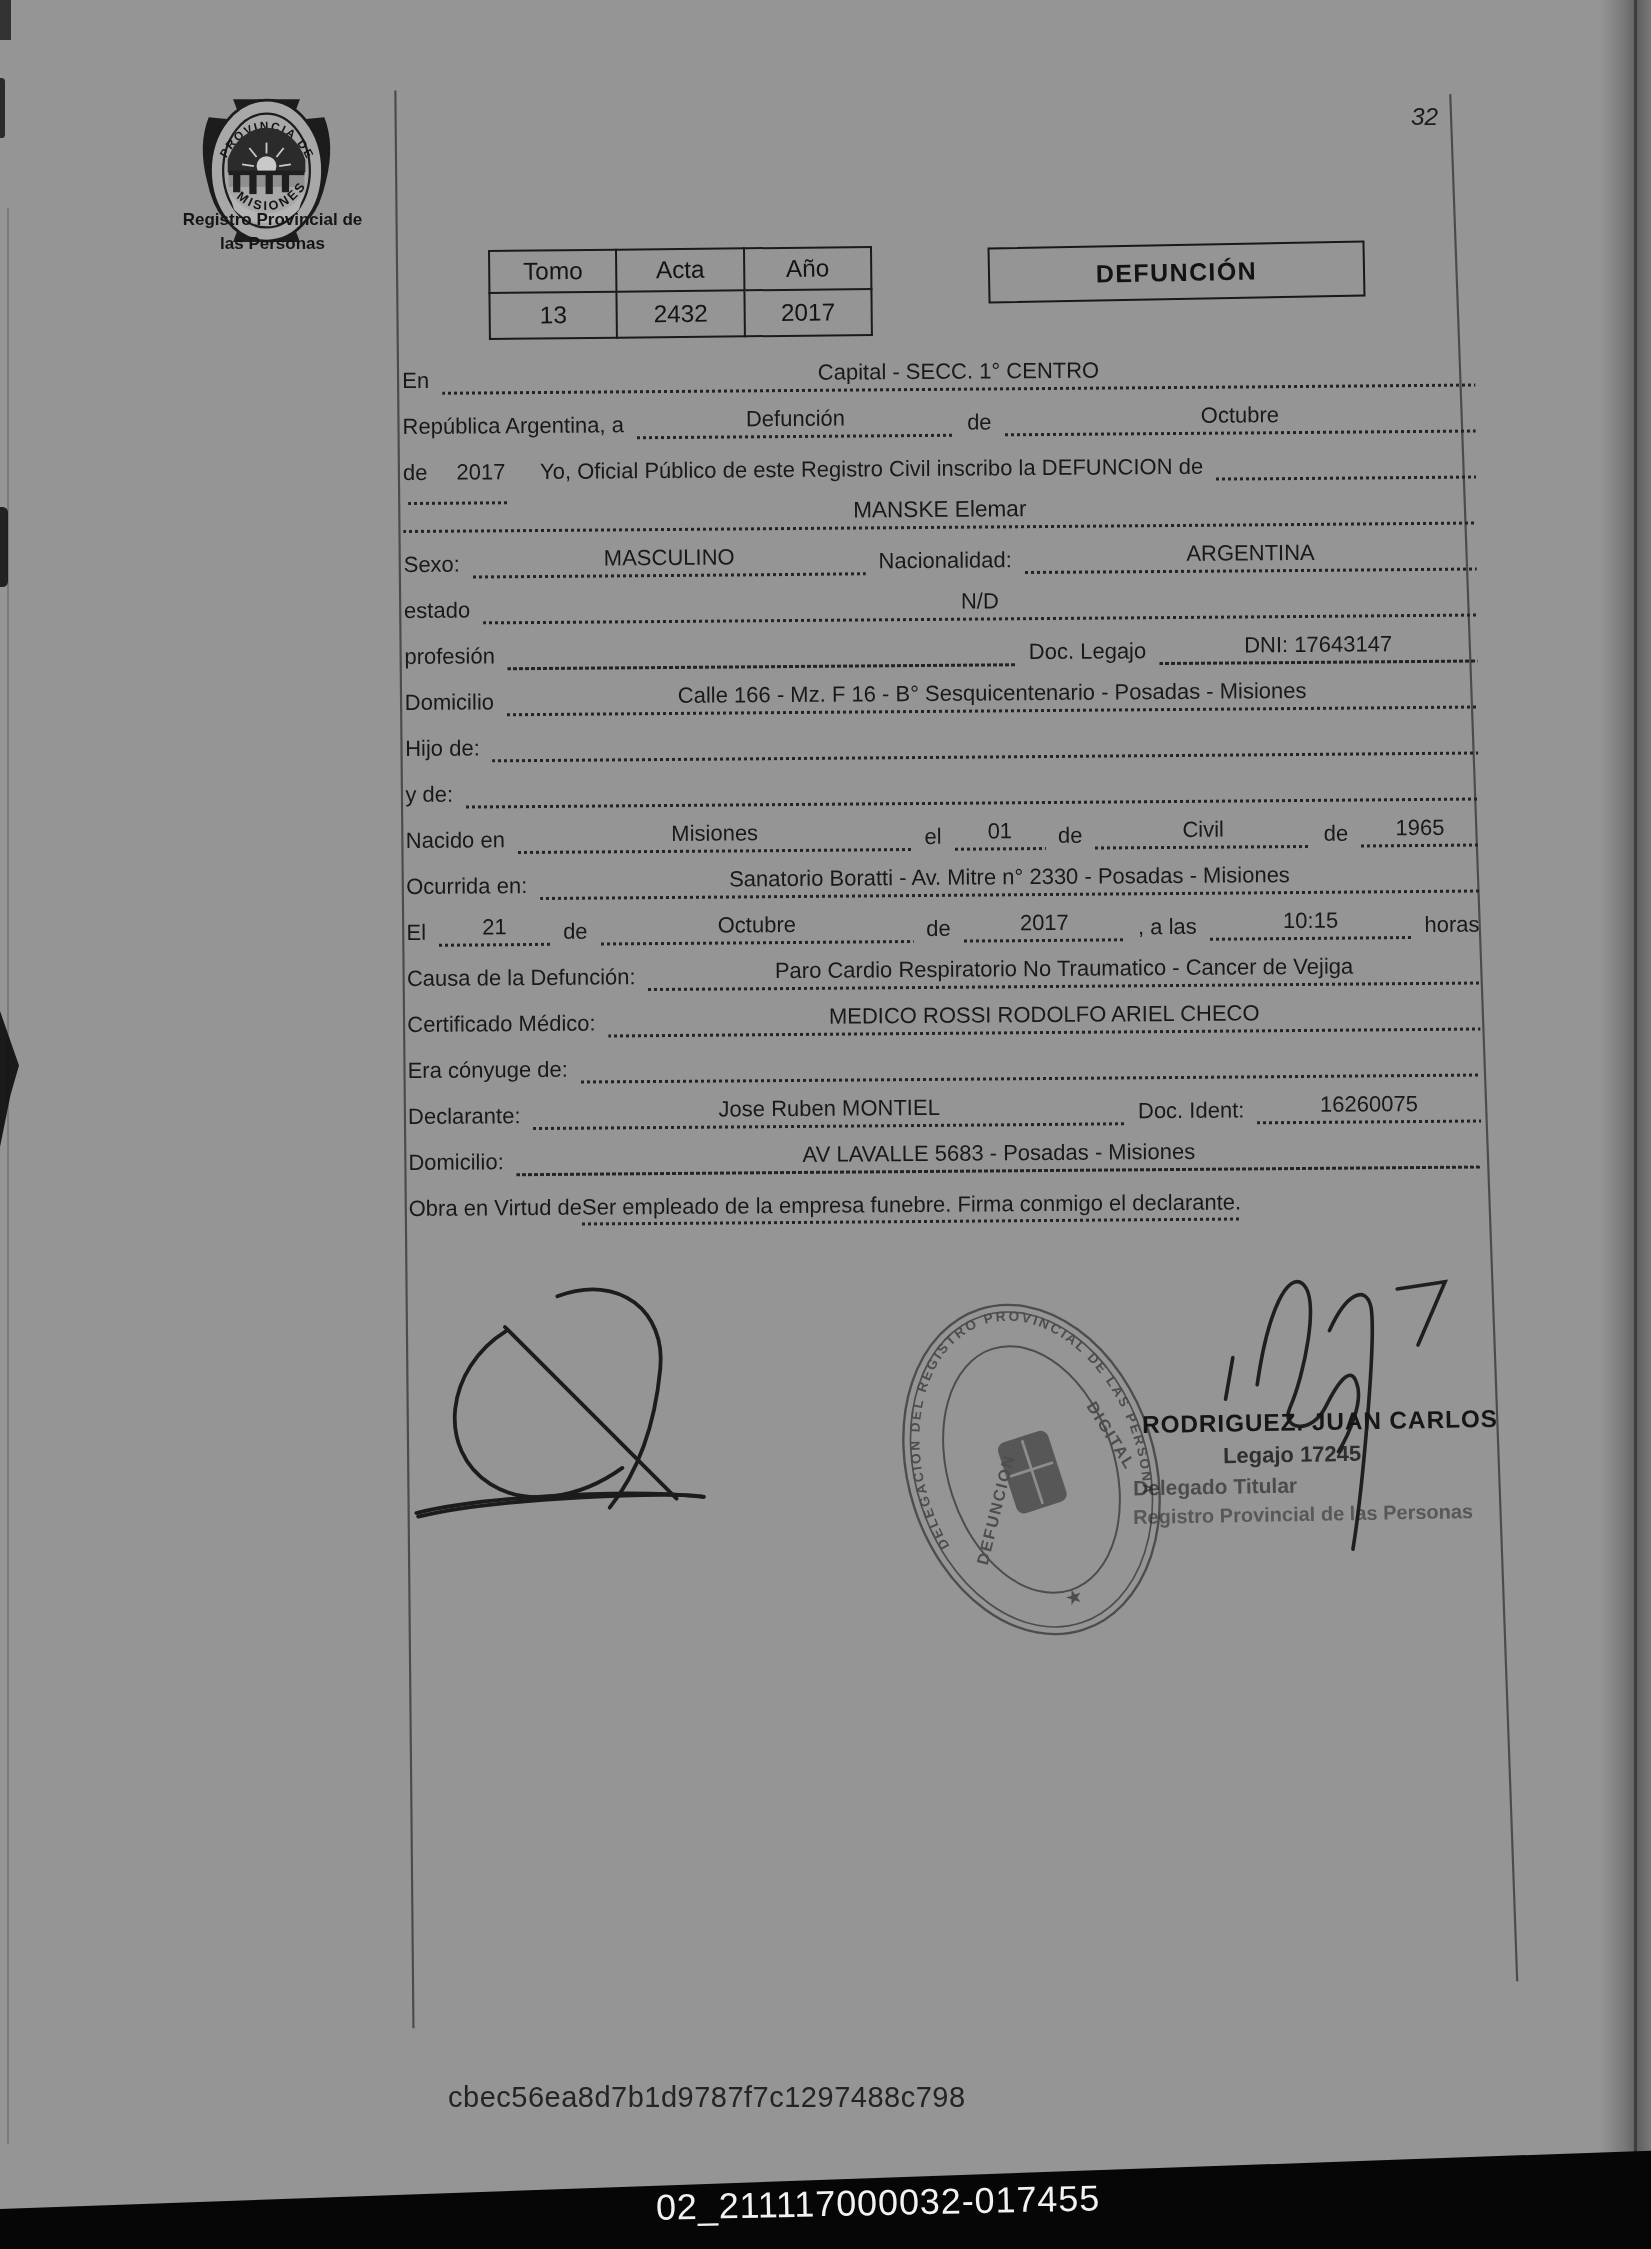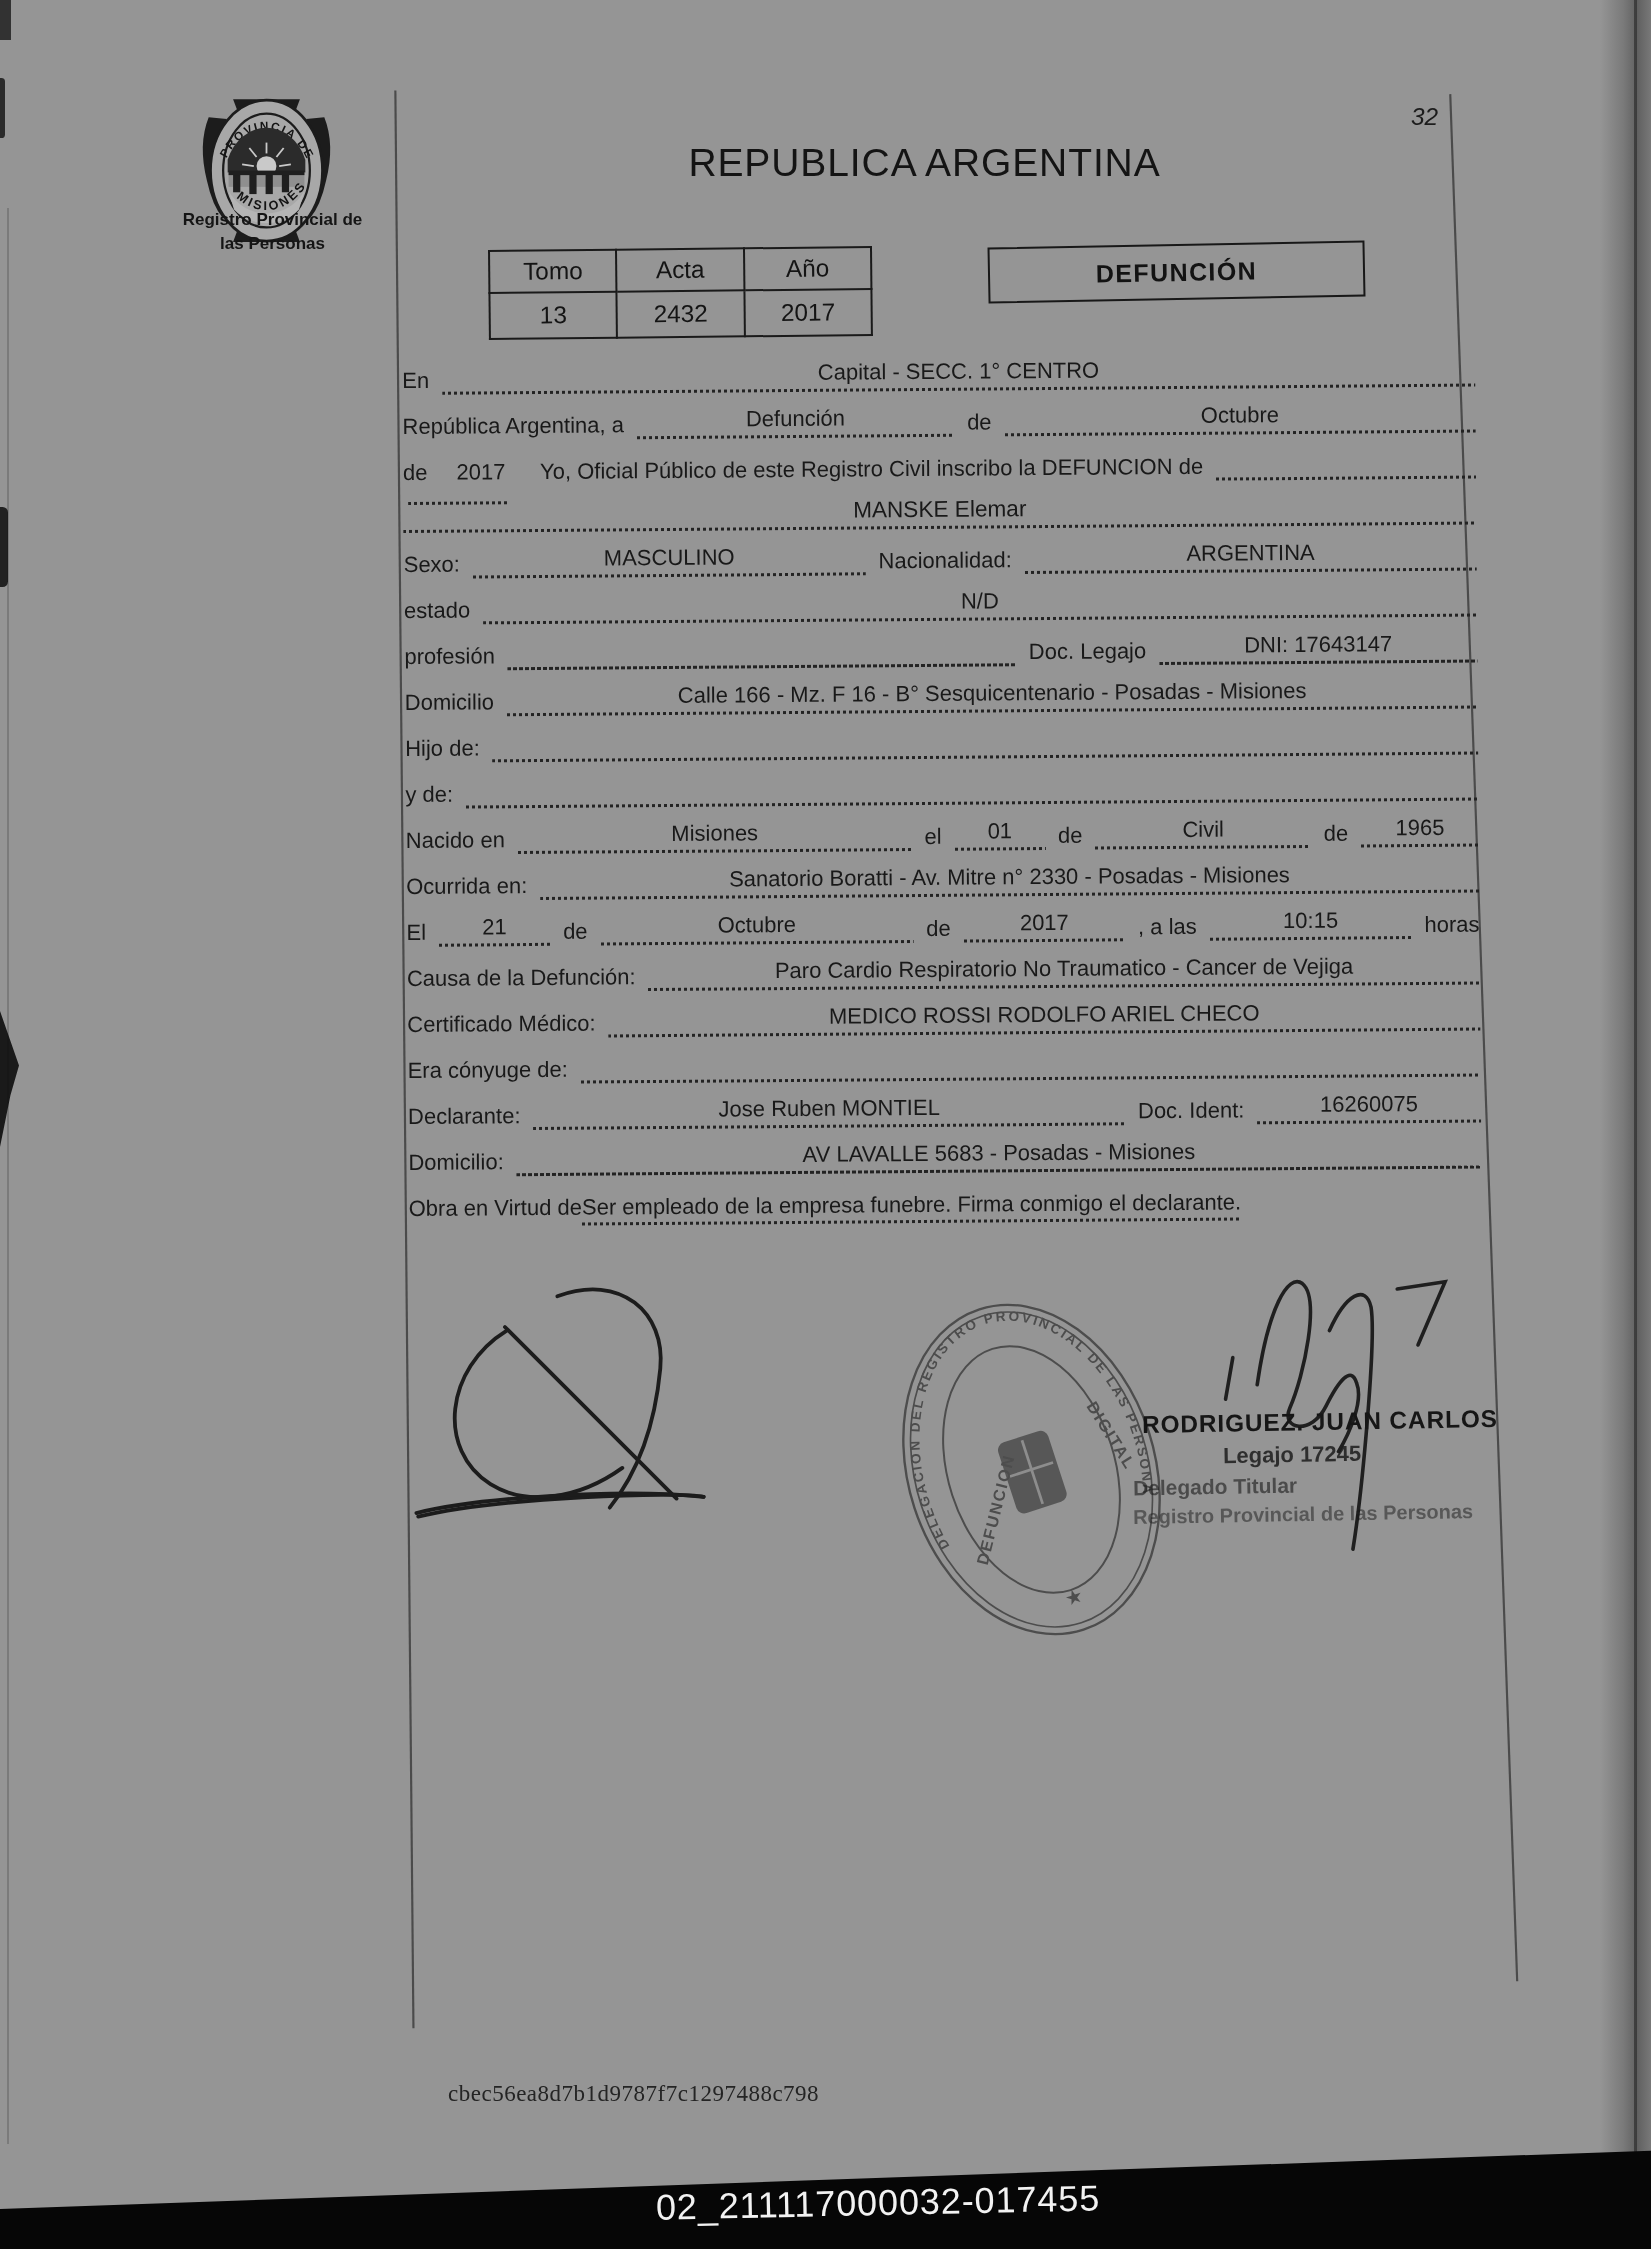--- a/index.html
+++ b/index.html
@@ -38,21 +38,21 @@
   
   .stamp-name{left:1142px;top:1408px;font-size:24.4px;font-weight:bold;letter-spacing:0.9px;color:#101010;
               opacity:.95;transform:rotate(-1deg);}
   .stamp-legajo{left:1223px;top:1442px;font-size:22px;font-weight:bold;color:#151515;opacity:.8;
               transform:rotate(-1deg);}
   .stamp-cargo{left:1133px;top:1475px;font-size:21px;font-weight:bold;color:#1a1a1a;opacity:.6;
               transform:rotate(-1deg);}
   .stamp-org{left:1133px;top:1503px;font-size:20px;font-weight:bold;color:#1a1a1a;opacity:.5;
               transform:rotate(-1deg);}
   
-  .hash{left:448px;top:2081px;font-size:23px;letter-spacing:0.5px;color:#242424;font-family:Liberation Serif, serif;}
+  .hash{left:448px;top:2081px;font-size:29px;letter-spacing:0.5px;color:#242424;}
   .bar{left:0;top:2142px;width:1652px;height:108px;background:#060606;
        clip-path:polygon(0 62%,100% 8%,100% 100%,0 100%);}
   .bar-text{left:109px;top:2182px;width:1538px;text-align:center;font-size:36px;letter-spacing:0.9px;
             color:#f2f2f2;transform:rotate(-1.2deg);}
   
   .edge-r{right:0;top:0;width:52px;height:2250px;
       background:linear-gradient(90deg,rgba(20,20,20,0) 0%,rgba(25,25,25,.22) 45%,rgba(10,10,10,.38) 72%,rgba(40,40,40,.25) 100%);}
   .edge-line{left:1634px;top:0;width:2.7px;height:2250px;background:rgba(15,15,15,.45);}
   .edge-l{left:7.2px;top:208px;width:1.8px;height:1936px;background:rgba(20,20,20,.2);}
   .corner{left:0;top:0;width:11px;height:40px;background:#111;opacity:.75;}
@@ -113,21 +113,20 @@
       <textPath href="#sealBot" startOffset="26%">MISIONES</textPath>
     </text>
   </svg>
 
   <div class="abs org-name">
     <div>Registro Provincial de</div>
     <div>las Personas</div>
   </div>
 
   <div class="abs page-num">32</div>
-  <div class="abs title">REPUBLICA ARGENTINA</div>
 
   <table class="abs rec-table">
     <tbody>
         <tr>
       <td>Tomo</td>
       <td>Acta</td>
       <td>Año</td>
     </tr>
     <tr>
       <td>13</td>

